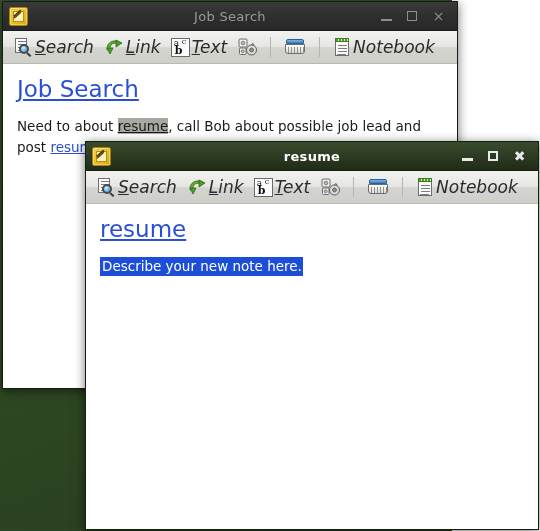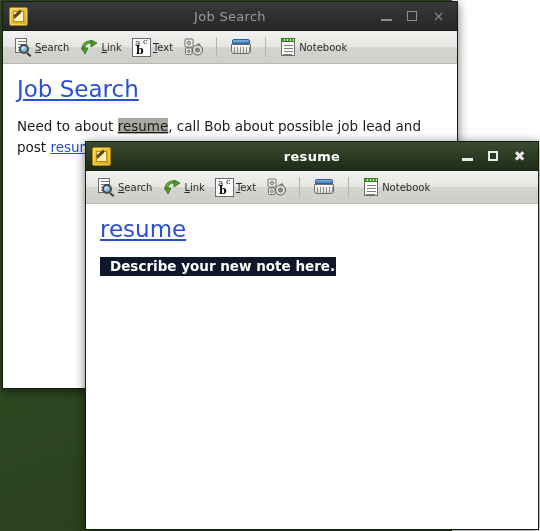--- a/index.html
+++ b/index.html
@@ -146,22 +146,23 @@
   .tb-item {
     display: flex;
     align-items: center;
     gap: 2px;
     height: 28px;
     padding: 0 4px;
     cursor: default;
     border-radius: 2px;
   }
   .tb-label {
-    font-size: 10px;
+    font-size: 17px;
     color: #2b2b2b;
+    font-style: italic;
   }
   .tb-label .ul { text-decoration: underline; }
   .tb-sep {
     width: 1px;
     height: 20px;
     background: #b6b6b1;
     margin: 0 7px;
   }
   .icon { position: relative; flex: 0 0 auto; }
 
@@ -293,24 +294,23 @@
     color: #2a4fd7;
     text-decoration: underline;
     cursor: pointer;
   }
   .sel-gray {
     background: #a6aaa0;
     color: #1b1b1b;
     text-decoration: underline;
   }
   .sel-green {
-    background: #0f172a;
+    background: #1d4ed8;
     color: #ffffff;
-    padding: 1px 1px 2px 10px;
-    font-weight: bold;
+    padding: 1px 1px 2px 2px;
   }
 
   
   #win-job {
     left: 2px;
     top: 1px;
     width: 456px;
     height: 388px;
   }
   #win-resume {

